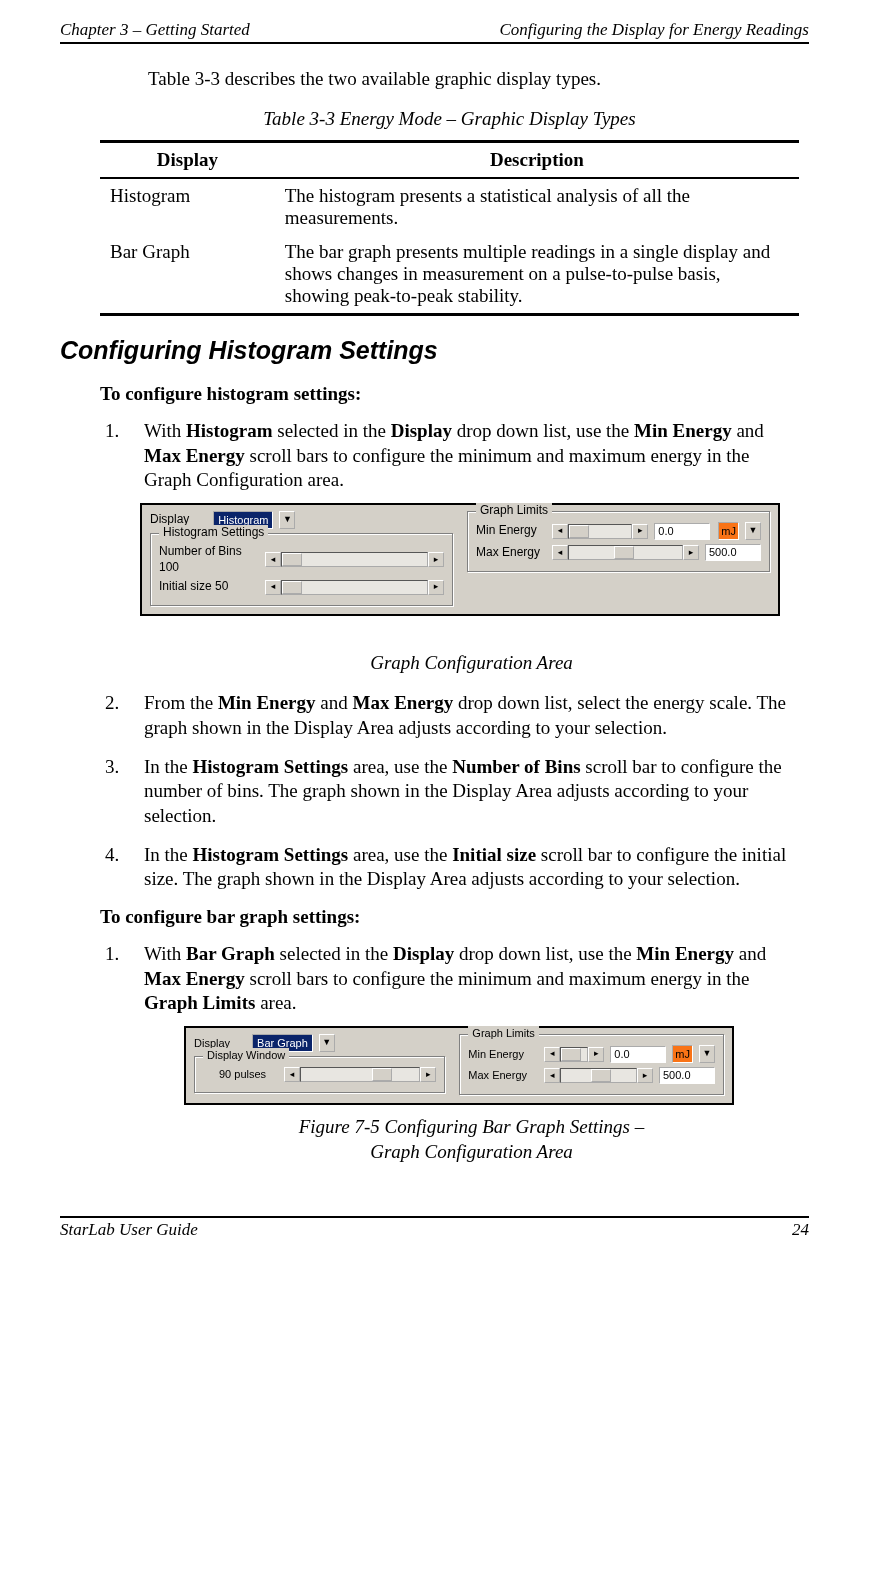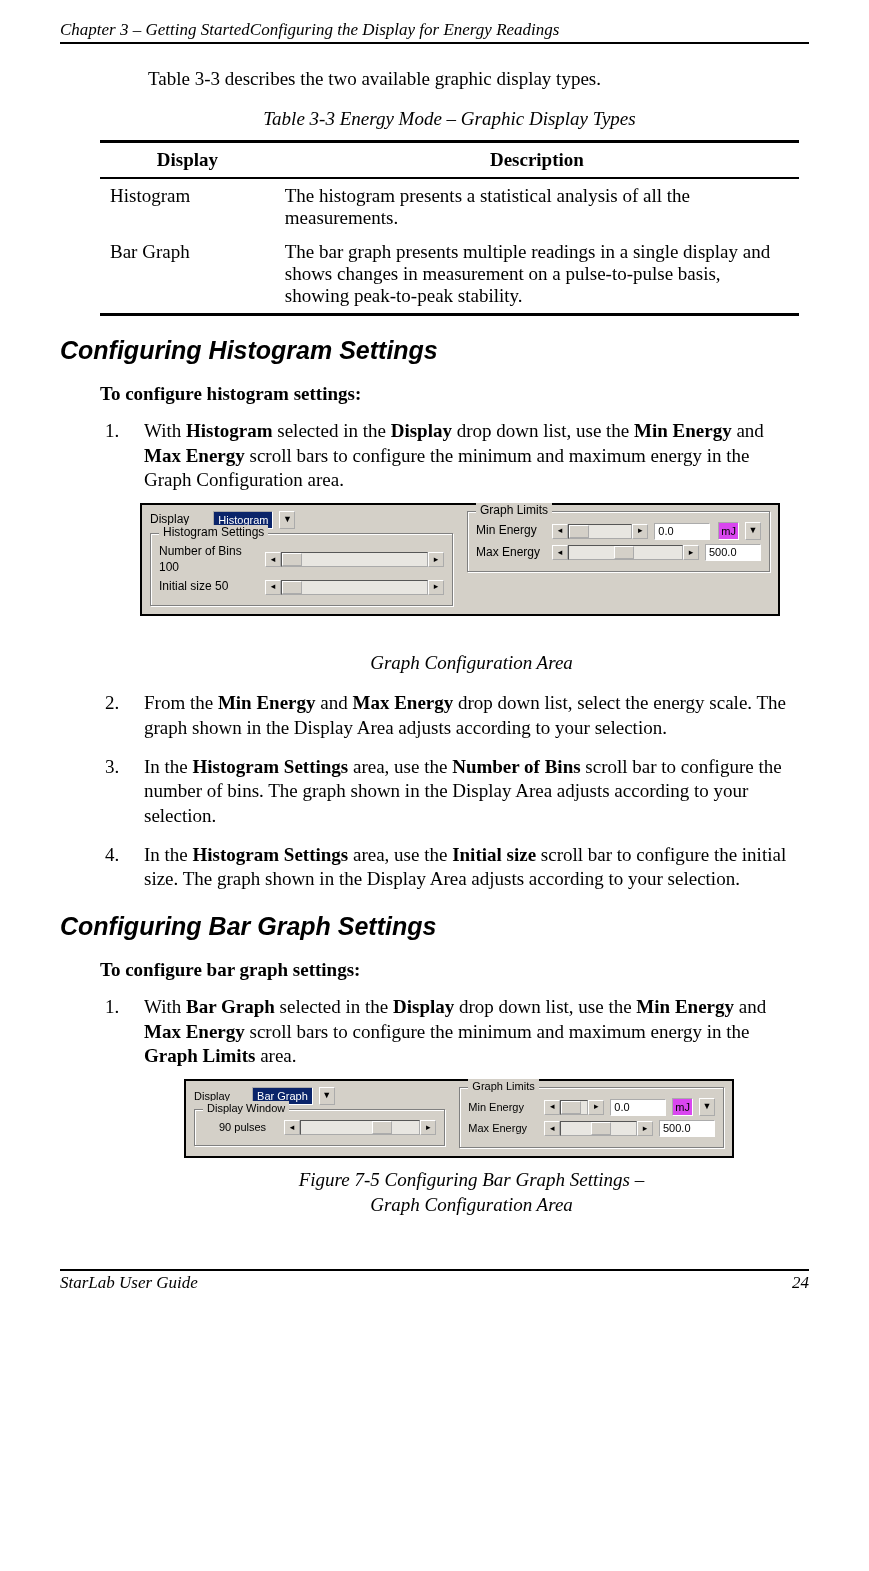--- a/index.html
+++ b/index.html
@@ -9,20 +9,21 @@
     font-family: "Times New Roman", Times, serif;
     width: 869px;
     color: #000;
   }
   .page {
     padding: 20px 60px 10px 60px;
     box-sizing: border-box;
   }
   .header-row {
     display: flex;
+    justify-content: space-between;
     font-style: italic;
     font-size: 17px;
     border-bottom: 2px solid #000;
     padding-bottom: 2px;
     margin-bottom: 24px;
   }
   .body-inset {
     margin-left: 40px;
     margin-right: 10px;
   }
@@ -103,21 +104,21 @@
   .row-line {
     display: flex;
     align-items: center;
     gap: 6px;
     margin-bottom: 4px;
   }
   .dd {
     display: inline-flex;
     align-items: center;
     border: 1px inset #fff;
-    background: #d946ef;
+    background: #f97316;
     height: 16px;
     font-size: 11px;
   }
   .dd.sel { background: #0a246a; color: #fff; padding: 0 4px; }
   .dd-btn {
     width: 14px; height: 16px;
     background: #d4d0c8;
     border: 1px outset #fff;
     display: inline-flex; align-items: center; justify-content: center;
     font-size: 9px; color: #000;
@@ -302,21 +303,20 @@
         <span>From the </span><span class="b">Min Energy</span><span> and </span><span class="b">Max Energy</span><span> drop down list, select the energy scale. The graph shown in the Display Area adjusts according to your selection.</span>
       </li>
       <li>
         <span>In the </span><span class="b">Histogram Settings</span><span> area, use the </span><span class="b">Number of Bins</span><span> scroll bar to configure the number of bins. The graph shown in the Display Area adjusts according to your selection.</span>
       </li>
       <li>
         <span>In the </span><span class="b">Histogram Settings</span><span> area, use the </span><span class="b">Initial size</span><span> scroll bar to configure the initial size. The graph shown in the Display Area adjusts according to your selection.</span>
       </li>
     </ol>
 
-    <div class="section-h">Configuring Bar Graph Settings</div>
     <div class="sub-h">To configure bar graph settings:</div>
 
     <ol class="steps">
       <li>
         <span>With </span><span class="b">Bar Graph</span><span> selected in the </span><span class="b">Display</span><span> drop down list, use the </span><span class="b">Min Energy</span><span> and </span><span class="b">Max Energy</span><span> scroll bars to configure the minimum and maximum energy in the </span><span class="b">Graph Limits</span><span> area.</span>
 
         
         <div class="fig-frame fig35" style="margin-top:10px;">
           <div class="fig-content">
             <div class="fig-col">

